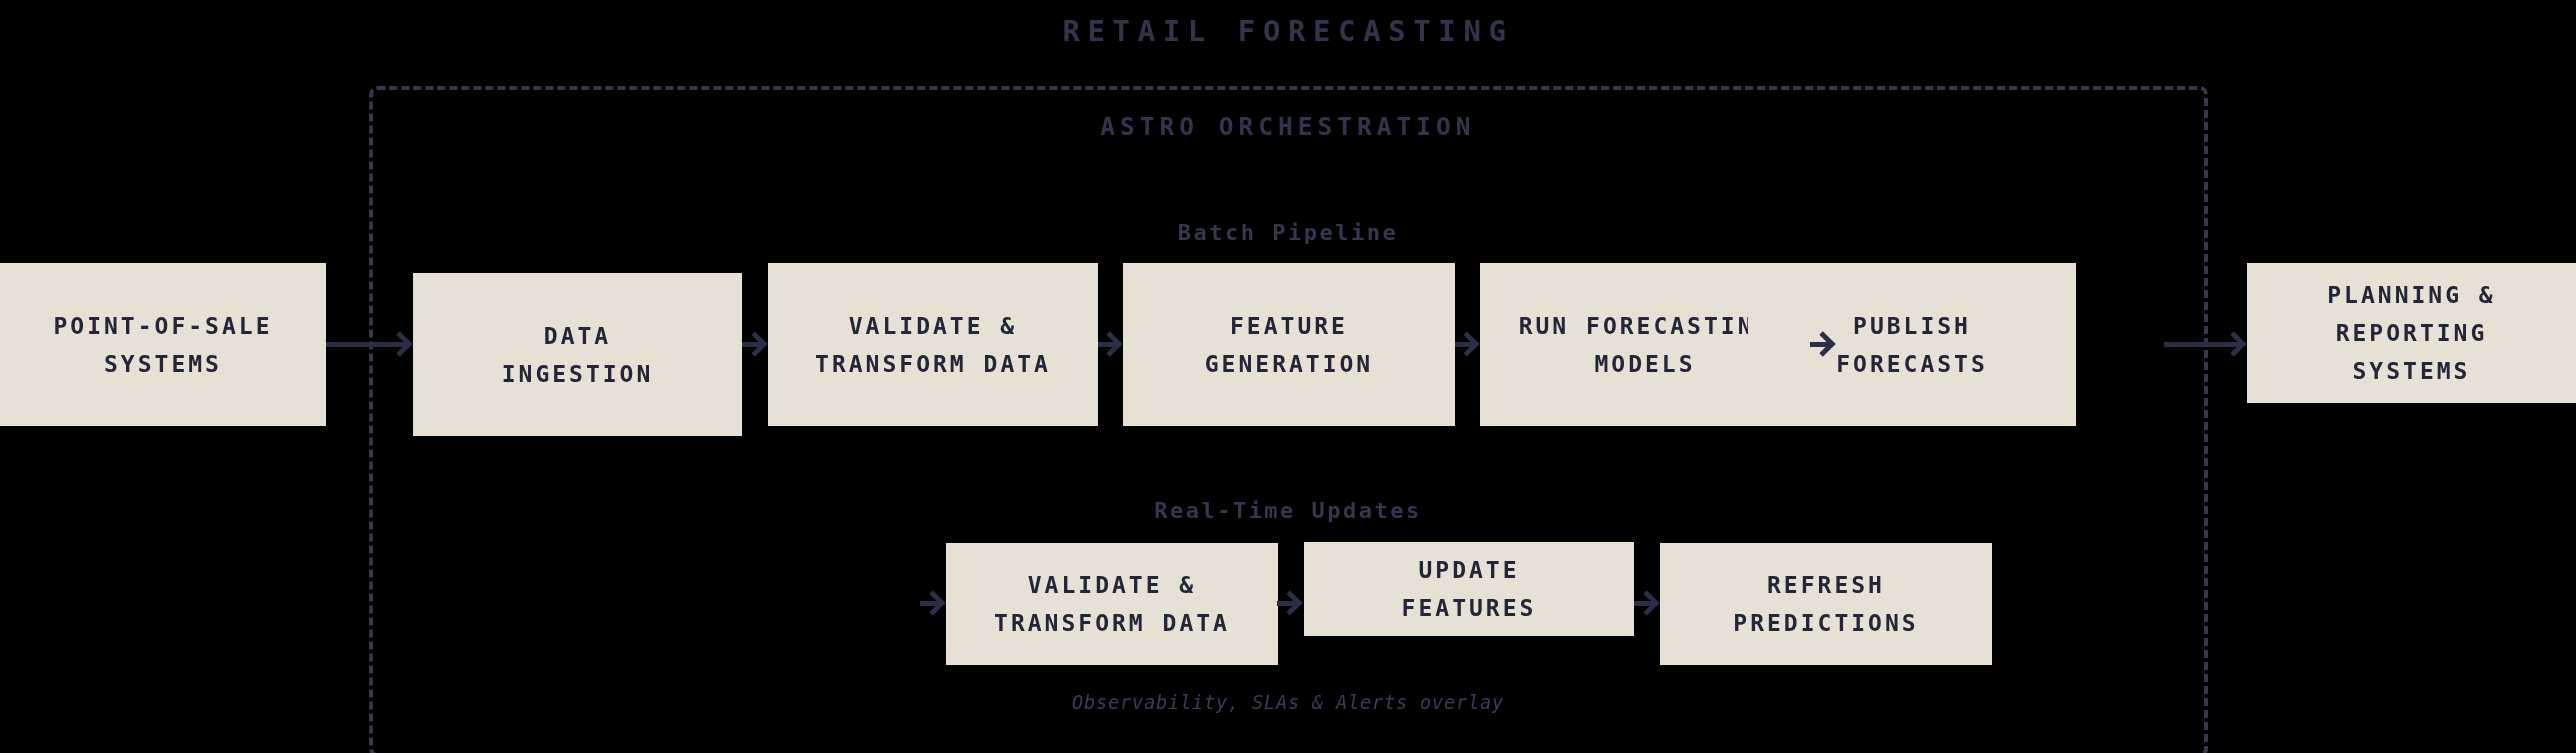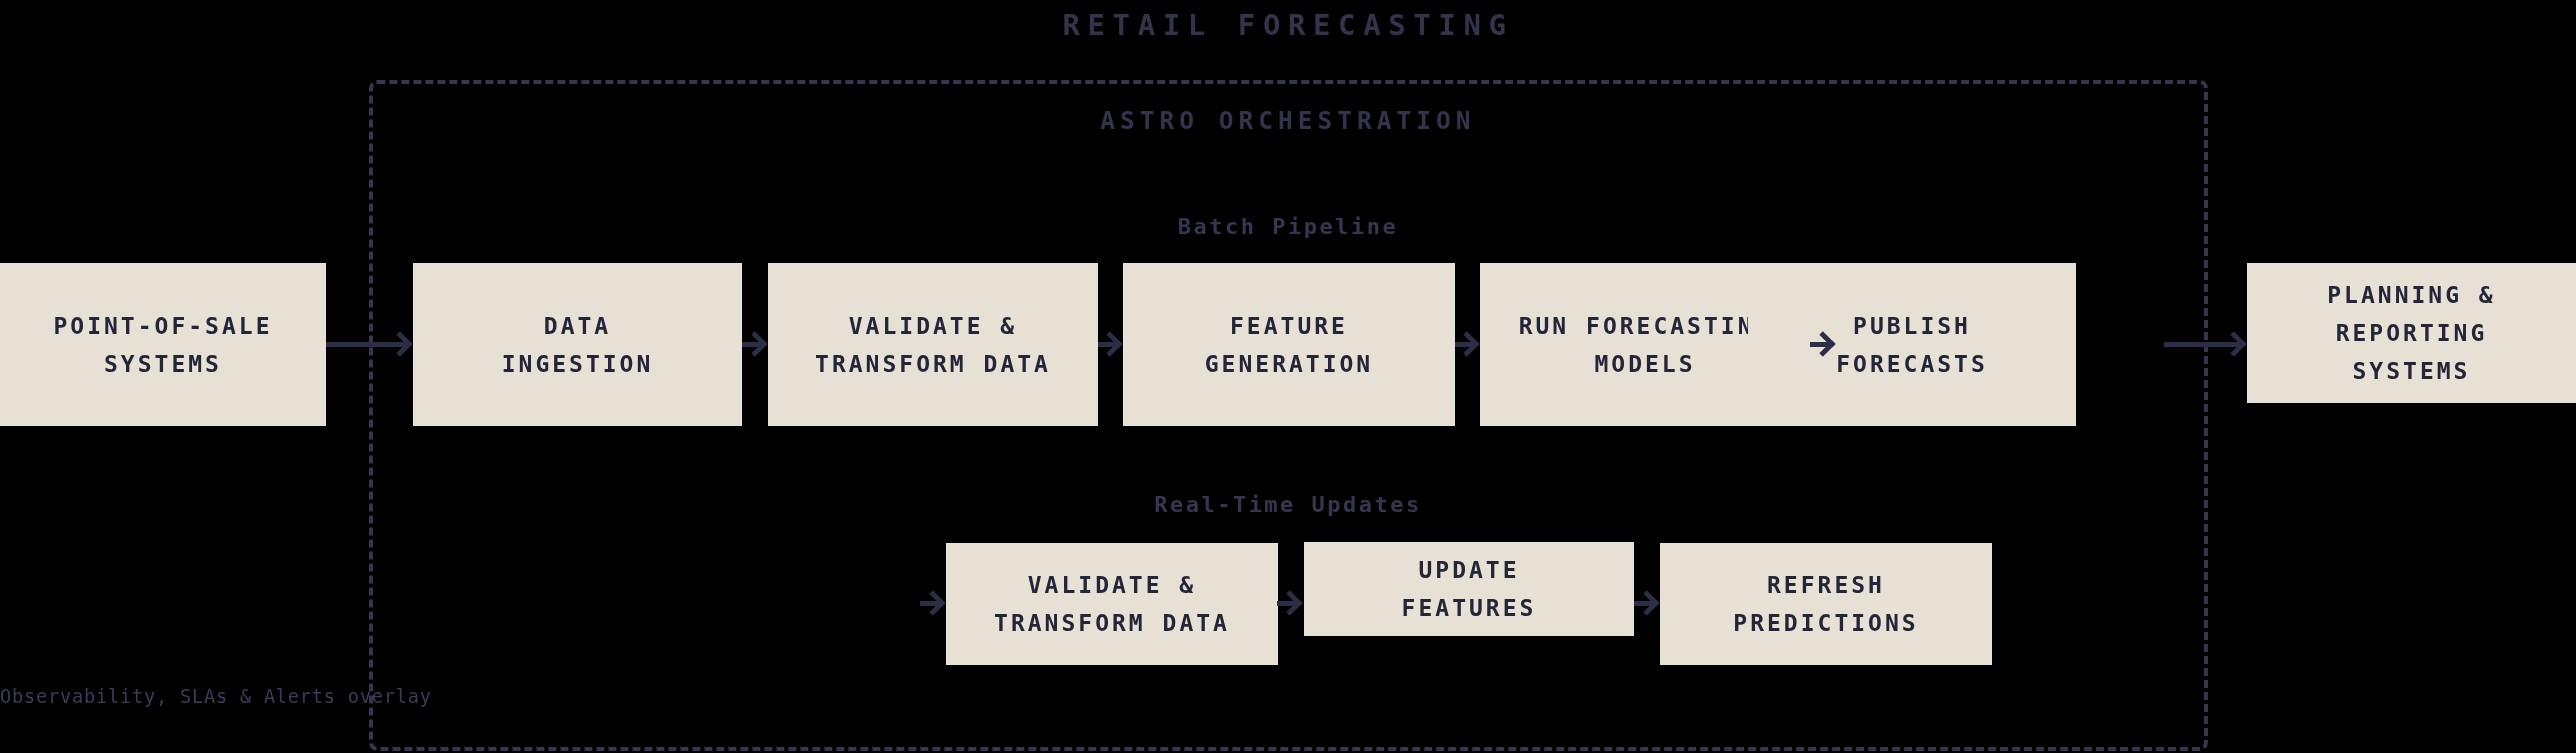--- a/index.html
+++ b/index.html
@@ -3,21 +3,21 @@
 <meta charset="utf-8">
 <style>
   html, body { margin: 0; padding: 0; }
   body {
     width: 2576px; height: 753px;
     background: #000000;
     font-family: "DejaVu Sans Mono", "Liberation Mono", monospace;
     overflow: hidden;
   }
   .canvas { position: relative; width: 2576px; height: 753px; background: #000000; }
-  .abs { position: absolute; }
+  .abs { position: absolute; margin-top: 6px; }
 
   .title {
     left: 0; right: 0; top: 8.4px;
     text-align: center;
     font-size: 29px; font-weight: bold;
     letter-spacing: 7.6px;
     color: #31344A;
   }
   .orch-box {
     left: 369px; top: 80px;
@@ -67,42 +67,44 @@
     content: "";
     position: absolute; right: 4.2px; top: 4.2px;
     width: 12.7px; height: 12.7px;
     border-top: 5px solid #2B2E44;
     border-right: 5px solid #2B2E44;
     transform: rotate(45deg);
   }
 
   .overlay-note {
     left: 0; right: 0; top: 686px;
+    text-align: center;
     font-size: 18.6px;
+    font-style: italic;
     letter-spacing: 0.8px;
     color: #3A3D58;
   }
 </style>
 </head>
 <body>
 
 <div class="canvas">
 
   <div class="abs title">RETAIL FORECASTING</div>
 
   <div class="abs orch-box"></div>
   <div class="abs row-label batch-label">Batch Pipeline</div>
 
   <div class="abs orch-label">ASTRO ORCHESTRATION</div>
 
   <div class="node" style="left:0px;top:263px;width:326px;height:163px">
     <span class="node-label">POINT-OF-SALE
 SYSTEMS</span>
   </div>
-  <div class="node" style="left:413px;top:263px;width:329px;height:163px">
+  <div class="node" style="left:413px;top:273px;width:329px;height:163px">
     <span class="node-label">DATA
 INGESTION</span>
   </div>
   <div class="node" style="left:768px;top:263px;width:330px;height:163px">
     <span class="node-label">VALIDATE &amp;
 TRANSFORM DATA</span>
   </div>
   <div class="node" style="left:1123px;top:263px;width:332px;height:163px">
     <span class="node-label">FEATURE
 GENERATION</span>

